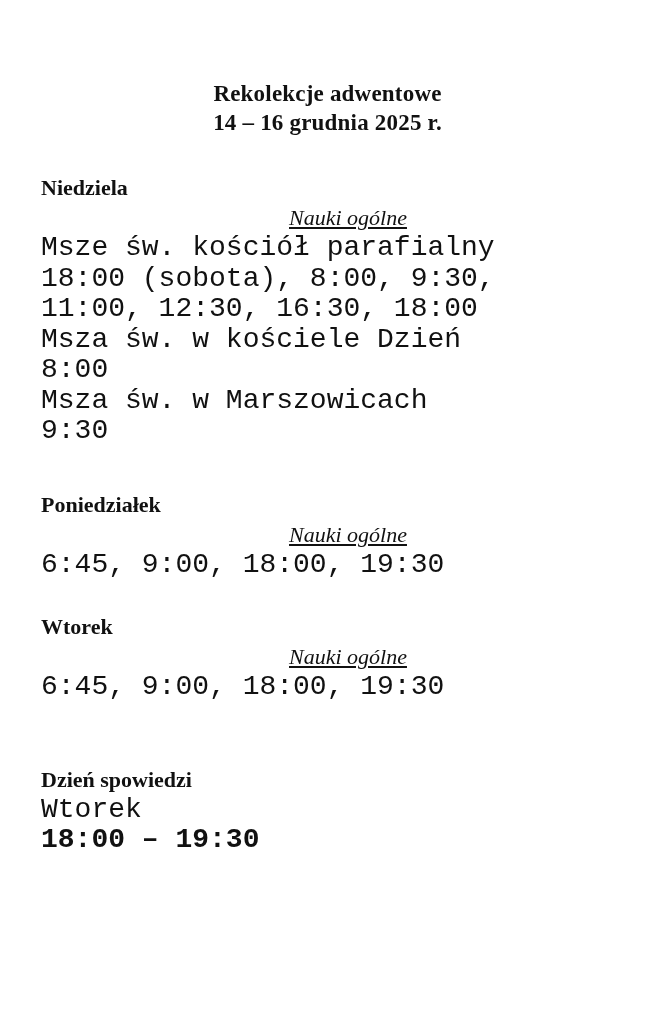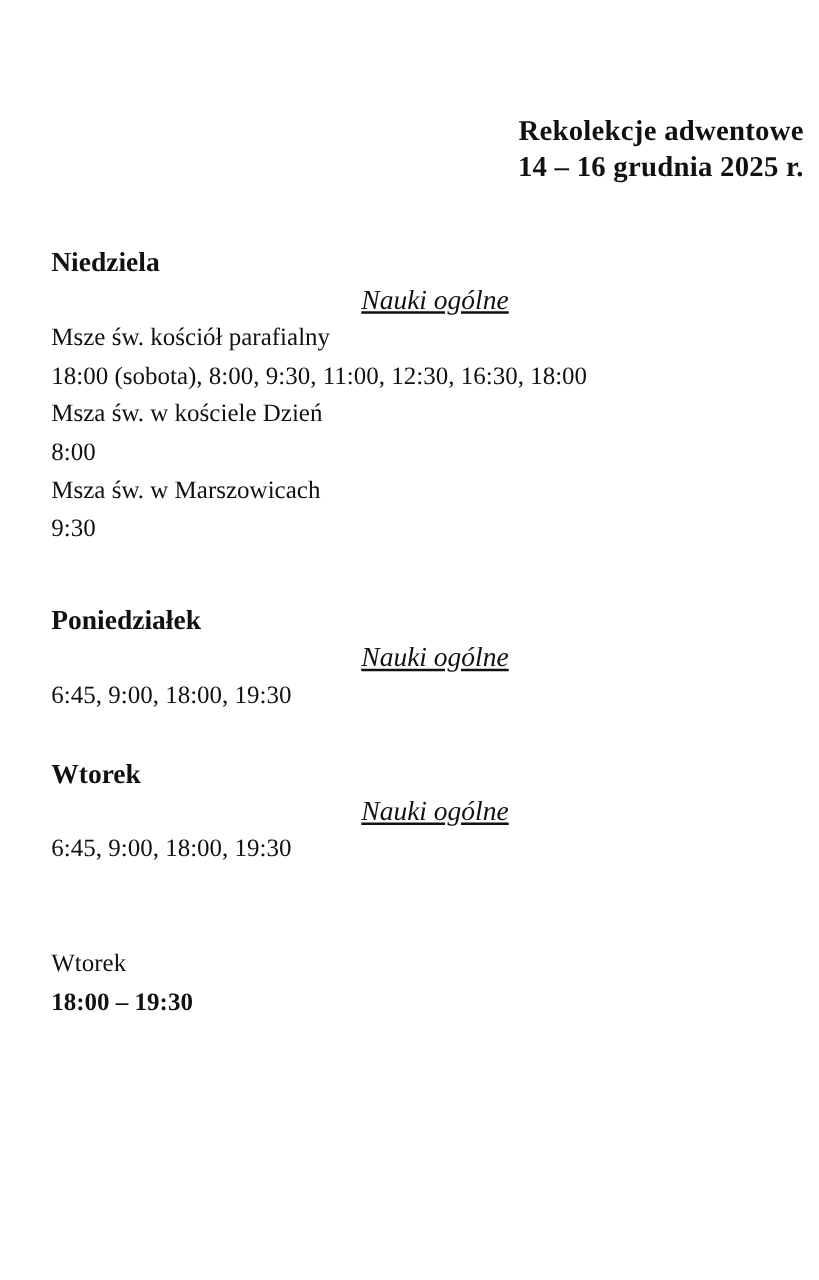--- a/index.html
+++ b/index.html
@@ -15,22 +15,22 @@
     color: #111111;
   }
   .page {
     position: relative;
     width: 655px;
     height: 1024px;
     background: #ffffff;
     box-sizing: border-box;
   }
   .title-block {
-    text-align: right;
-    margin: 12px;
+    text-align: center;
+    margin: 1px;
     padding-top: 78px;
   }
   .title-line {
     font-weight: bold;
     font-size: 23px;
     line-height: 29px;
     letter-spacing: 0.2px;
   }
   .content {
     padding: 0 0 0 41px;
@@ -46,24 +46,25 @@
   }
   .subheading {
     font-style: italic;
     text-decoration: underline;
     font-size: 22px;
     line-height: 30px;
     margin: 0;
     text-align: center;
   }
   .line {
-    font-size: 20px;
+    font-size: 28px;
     line-height: 30.5px;
     margin: 0;
     max-width: 530px;
+    font-family: Liberation Mono, monospace;
   }
   .line.bold {
     font-weight: bold;
   }
   .gap-sun {
     height: 43px;
   }
   .gap-mon {
     height: 32px;
   }
@@ -111,18 +112,19 @@
 
     <div class="section">
       <div class="section-heading">Wtorek</div>
       <div class="subheading">Nauki ogólne</div>
       <div class="line">6:45, 9:00, 18:00, 19:30</div>
     </div>
 
     <div class="gap-tue"></div>
 
     <div class="section">
+      <div class="section-heading">Dzień spowiedzi</div>
       <div class="line">Wtorek</div>
       <div class="line bold">18:00 – 19:30</div>
     </div>
 
   </div>
 </div>
 
 </body></html>

